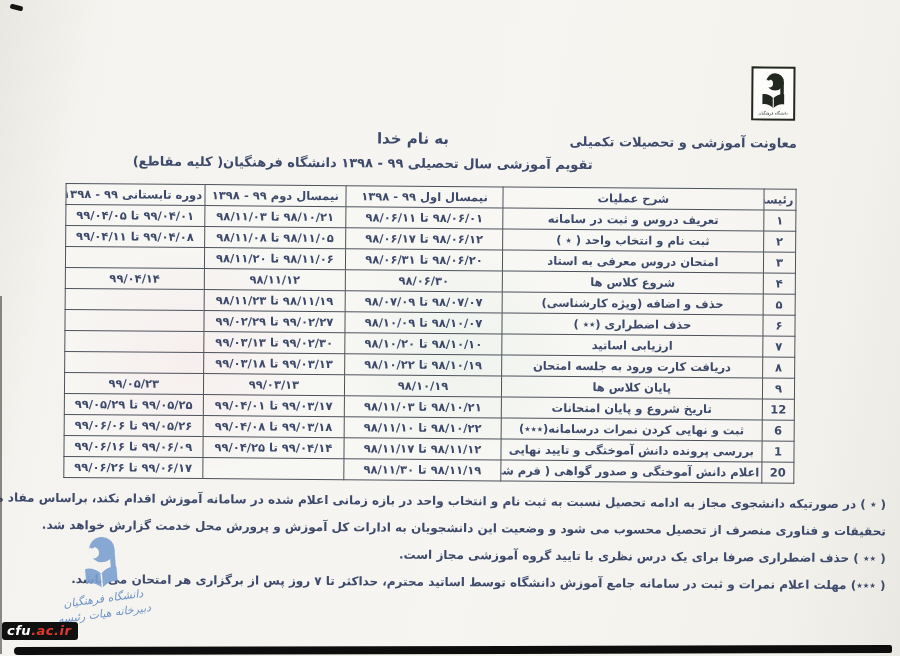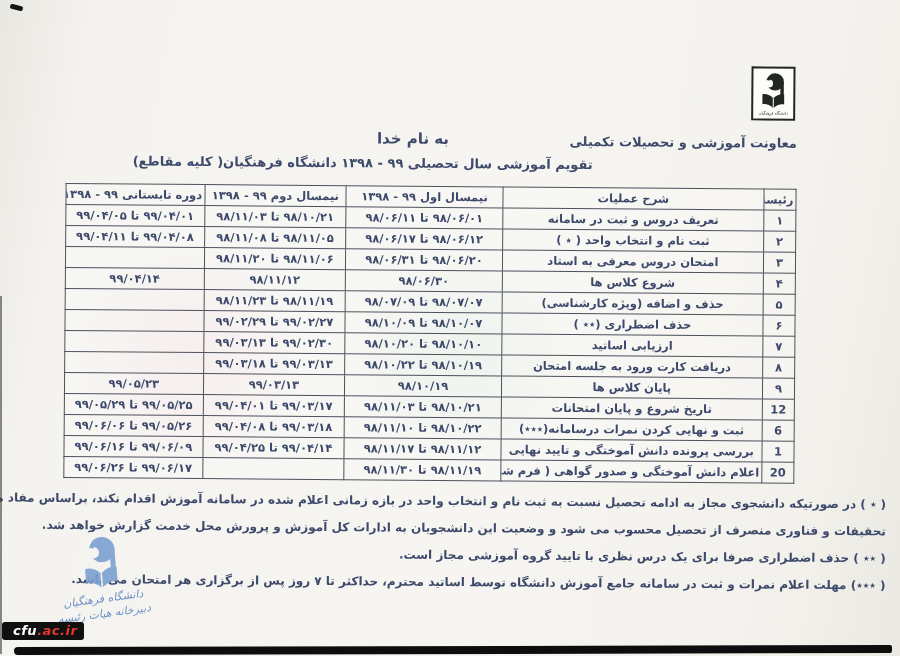--- a/index.html
+++ b/index.html
@@ -71,21 +71,21 @@
     position:absolute;left:34px;top:536px;width:140px;
     color:#7ba0cf;transform:rotate(-5deg);text-align:center;
   }
   .stamp svg{display:block;margin:0 auto;opacity:.9;}
   .stamp-line{direction:rtl;font-style:italic;font-size:11px;line-height:15px;
     color:#6e93c6;transform:rotate(-3deg);white-space:nowrap;}
 
   
   .watermark{
     position:absolute;left:2px;top:622px;
-    background:#101010;border-radius:3px;padding:1px 7px 2px 11px;
+    background:#101010;border-radius:3px;padding:1px 7px 2px 5px;
     font-size:13px;font-weight:bold;font-style:italic;color:#ffffff;
     letter-spacing:.5px;white-space:nowrap;
   }
   .watermark .suffix{color:#e03a2c;}
 
   
   .bottom-strip{
     position:absolute;left:14px;top:646px;width:878px;height:8px;
     background:#0d0d0d;border-radius:4px 2px 2px 4px;transform:rotate(-0.12deg);
   }

